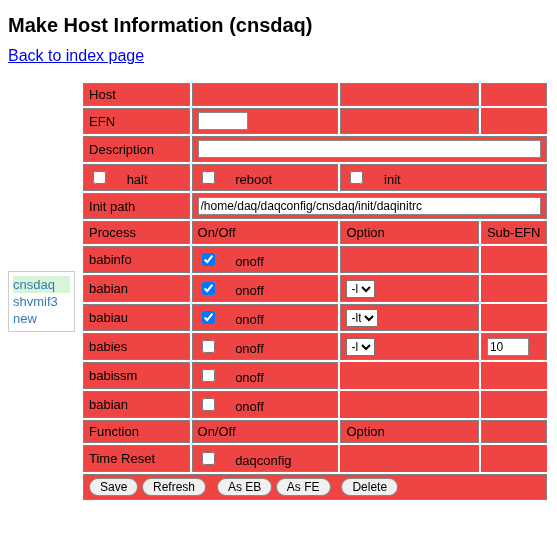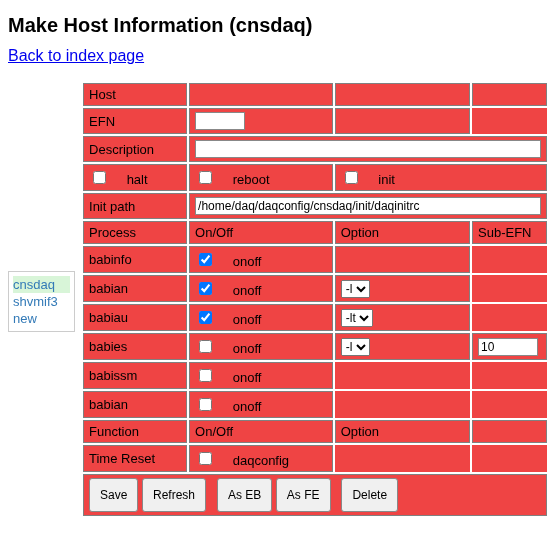--- a/index.html
+++ b/index.html
@@ -65,35 +65,35 @@
   input[type="text"] {
     font-family: inherit;
     font-size: 12px;
     border: 1px solid #888;
     padding: 1px 2px;
     box-sizing: border-box;
     width: 100%;
     background: #fff;
   }
   input.short { width: 50px; }
-  input.num   { width: 60px; }
+  input.num   { width: 42px; }
   select {
     font-size: 12px;
   }
   .btnrow td {
     border: none;
     padding: 4px 4px;
   }
   button {
     font-family: inherit;
     font-size: 12px;
     background: #f0f0f0;
     border: 1px solid #888;
-    border-radius: 3px;
-    padding: 9px 10px;
+    border-radius: 11px;
+    padding: 1px 10px;
     cursor: pointer;
   }
   .checkbox-cell label { margin-left:14px; }
 </style>
 </head>
 <body>
 
 
 
 <h2>Make Host Information (cnsdaq)</h2>

